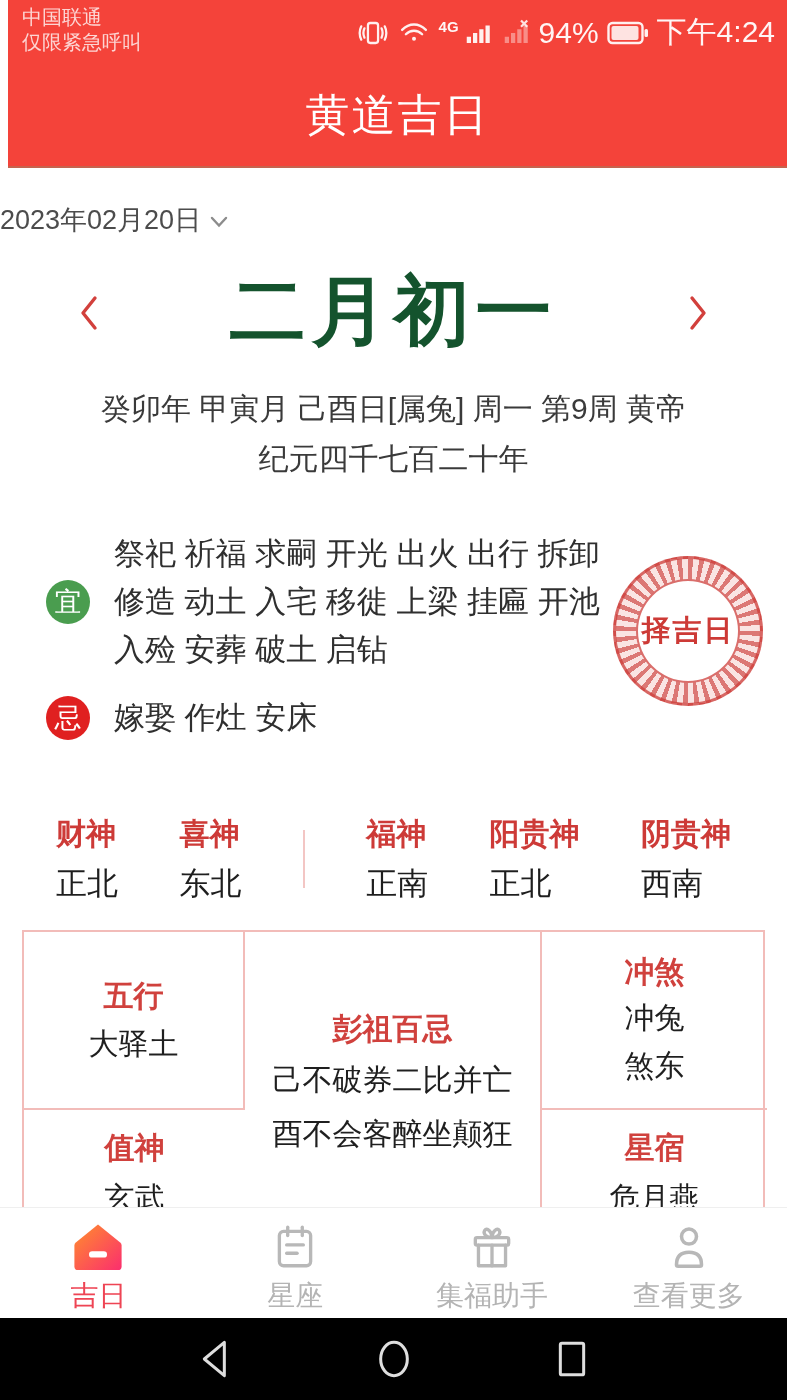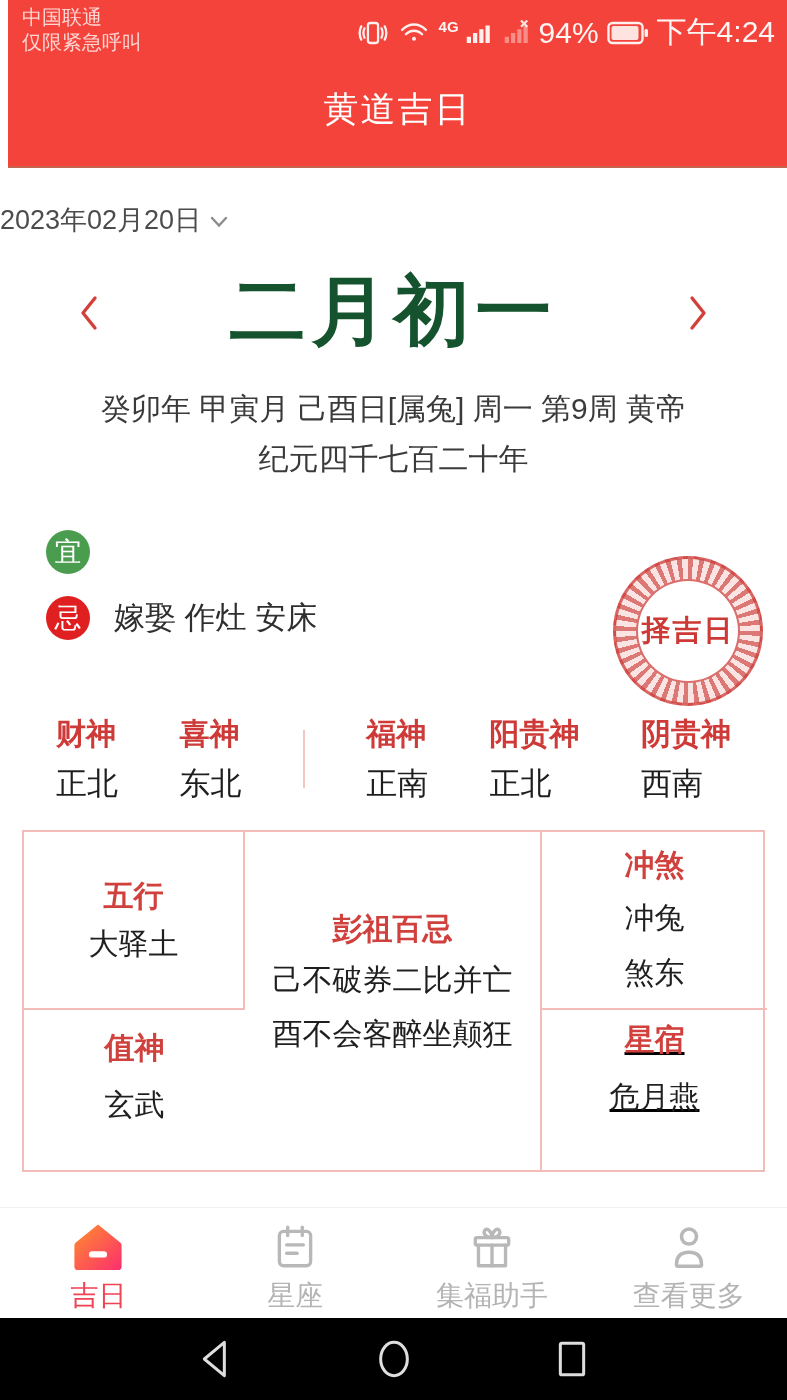--- a/index.html
+++ b/index.html
@@ -21,21 +21,21 @@
   }
   .status-right {
     position:absolute; top:12px; right:12px;
     display:flex; align-items:center; gap:8px;
     color:rgba(255,255,255,0.95); font-size:30px;
   }
   .status-right svg { display:block; }
   .sig-label { font-size:15px; font-weight:bold; margin-right:-4px; transform:translateY(-6px); }
   .app-title {
     position:absolute; top:86px; left:0; right:0; text-align:center;
-    color:#ffffff; font-size:35px; letter-spacing:2px;
+    color:#ffffff; font-size:44px; letter-spacing:2px;
   }
 
   
   .date-row {
     margin-top:204px; height:32px;
     display:flex; align-items:center; justify-content:flex-start; gap:8px;
     color:#4c4c4c; font-size:27px;
   }
   .lunar-row { position:relative; margin-top:22px; height:106px; }
   .lunar-title {
@@ -91,30 +91,30 @@
   .god-label { color:#cd3a37; font-size:30px; font-weight:bold; line-height:44px; }
   .god-value { color:#1e1e1e; font-size:31px; line-height:44px; margin-top:6px; }
   .gods-divider { width:2px; height:58px; background:#f3c6c4; align-self:center; }
 
   
   .detail-table {
     margin:24px auto 0; width:743px;
     display:grid; grid-template-columns:221px 297px 225px; grid-template-rows:178px 160px;
     border:2px solid #f2bcb9;
   }
-  .cell { display:flex; flex-direction:column; align-items:center;gap:7px; }
+  .cell { display:flex; flex-direction:column; align-items:center; }
   .cell-label { color:#d0413d; font-size:30px; font-weight:bold; line-height:44px; }
   .cell-value { color:#1f1f1f; font-size:30px; line-height:44px; }
   .cell-wuxing { grid-column:1; grid-row:1; border-right:2px solid #f2bcb9; border-bottom:2px solid #f2bcb9; justify-content:center; gap:4px; }
   .cell-pengzu { grid-column:2; grid-row:1 / 3; border-right:2px solid #f2bcb9; justify-content:center; padding-bottom:36px; gap:4px; }
   .cell-pengzu .cell-value { line-height:50px; }
   .cell-chongsha { grid-column:3; grid-row:1; border-bottom:2px solid #f2bcb9; justify-content:center; }
   .cell-chongsha .cell-value { line-height:48px; }
   .cell-zhishen { grid-column:1; grid-row:2; padding-top:16px; }
-  .cell-xingxiu { grid-column:3; grid-row:2; padding-top:8px;text-decoration:underline; }
+  .cell-xingxiu { grid-column:3; grid-row:2; padding-top:16px; }
   .cell-zhishen .cell-value, .cell-xingxiu .cell-value { margin-top:6px; }
 
   
   .bottom-nav {
     position:absolute; left:0; right:0; top:1207px; height:120px; z-index:5;
     background:#ffffff; border-top:1px solid #efefef;
     display:flex; align-items:center;
   }
   .nav-item {
     flex:1; display:flex; flex-direction:column; align-items:center; gap:5px; cursor:pointer;
@@ -211,20 +211,21 @@
       <svg width="22" height="38" viewBox="0 0 22 38" fill="none" stroke="#d2403c" stroke-width="3.4" stroke-linecap="round" stroke-linejoin="round">
         <polyline points="5,4 17,19 5,34"></polyline>
       </svg>
     </span>
   </div>
 
   <div class="ganzhi">癸卯年 甲寅月 己酉日[属兔] 周一 第9周 黄帝纪元四千七百二十年</div>
 
   <div class="yi-row">
     <div class="badge badge-yi">宜</div>
+    <div class="almanac-text">祭祀 祈福 求嗣 开光 出火 出行 拆卸 修造 动土 入宅 移徙 上梁 挂匾 开池 入殓 安葬 破土 启钻</div>
   </div>
   <div class="ji-row">
     <div class="badge badge-ji">忌</div>
     <div class="almanac-text">嫁娶 作灶 安床</div>
   </div>
 
   <div class="seal">
     <div class="seal-inner">择吉日</div>
   </div>
 

